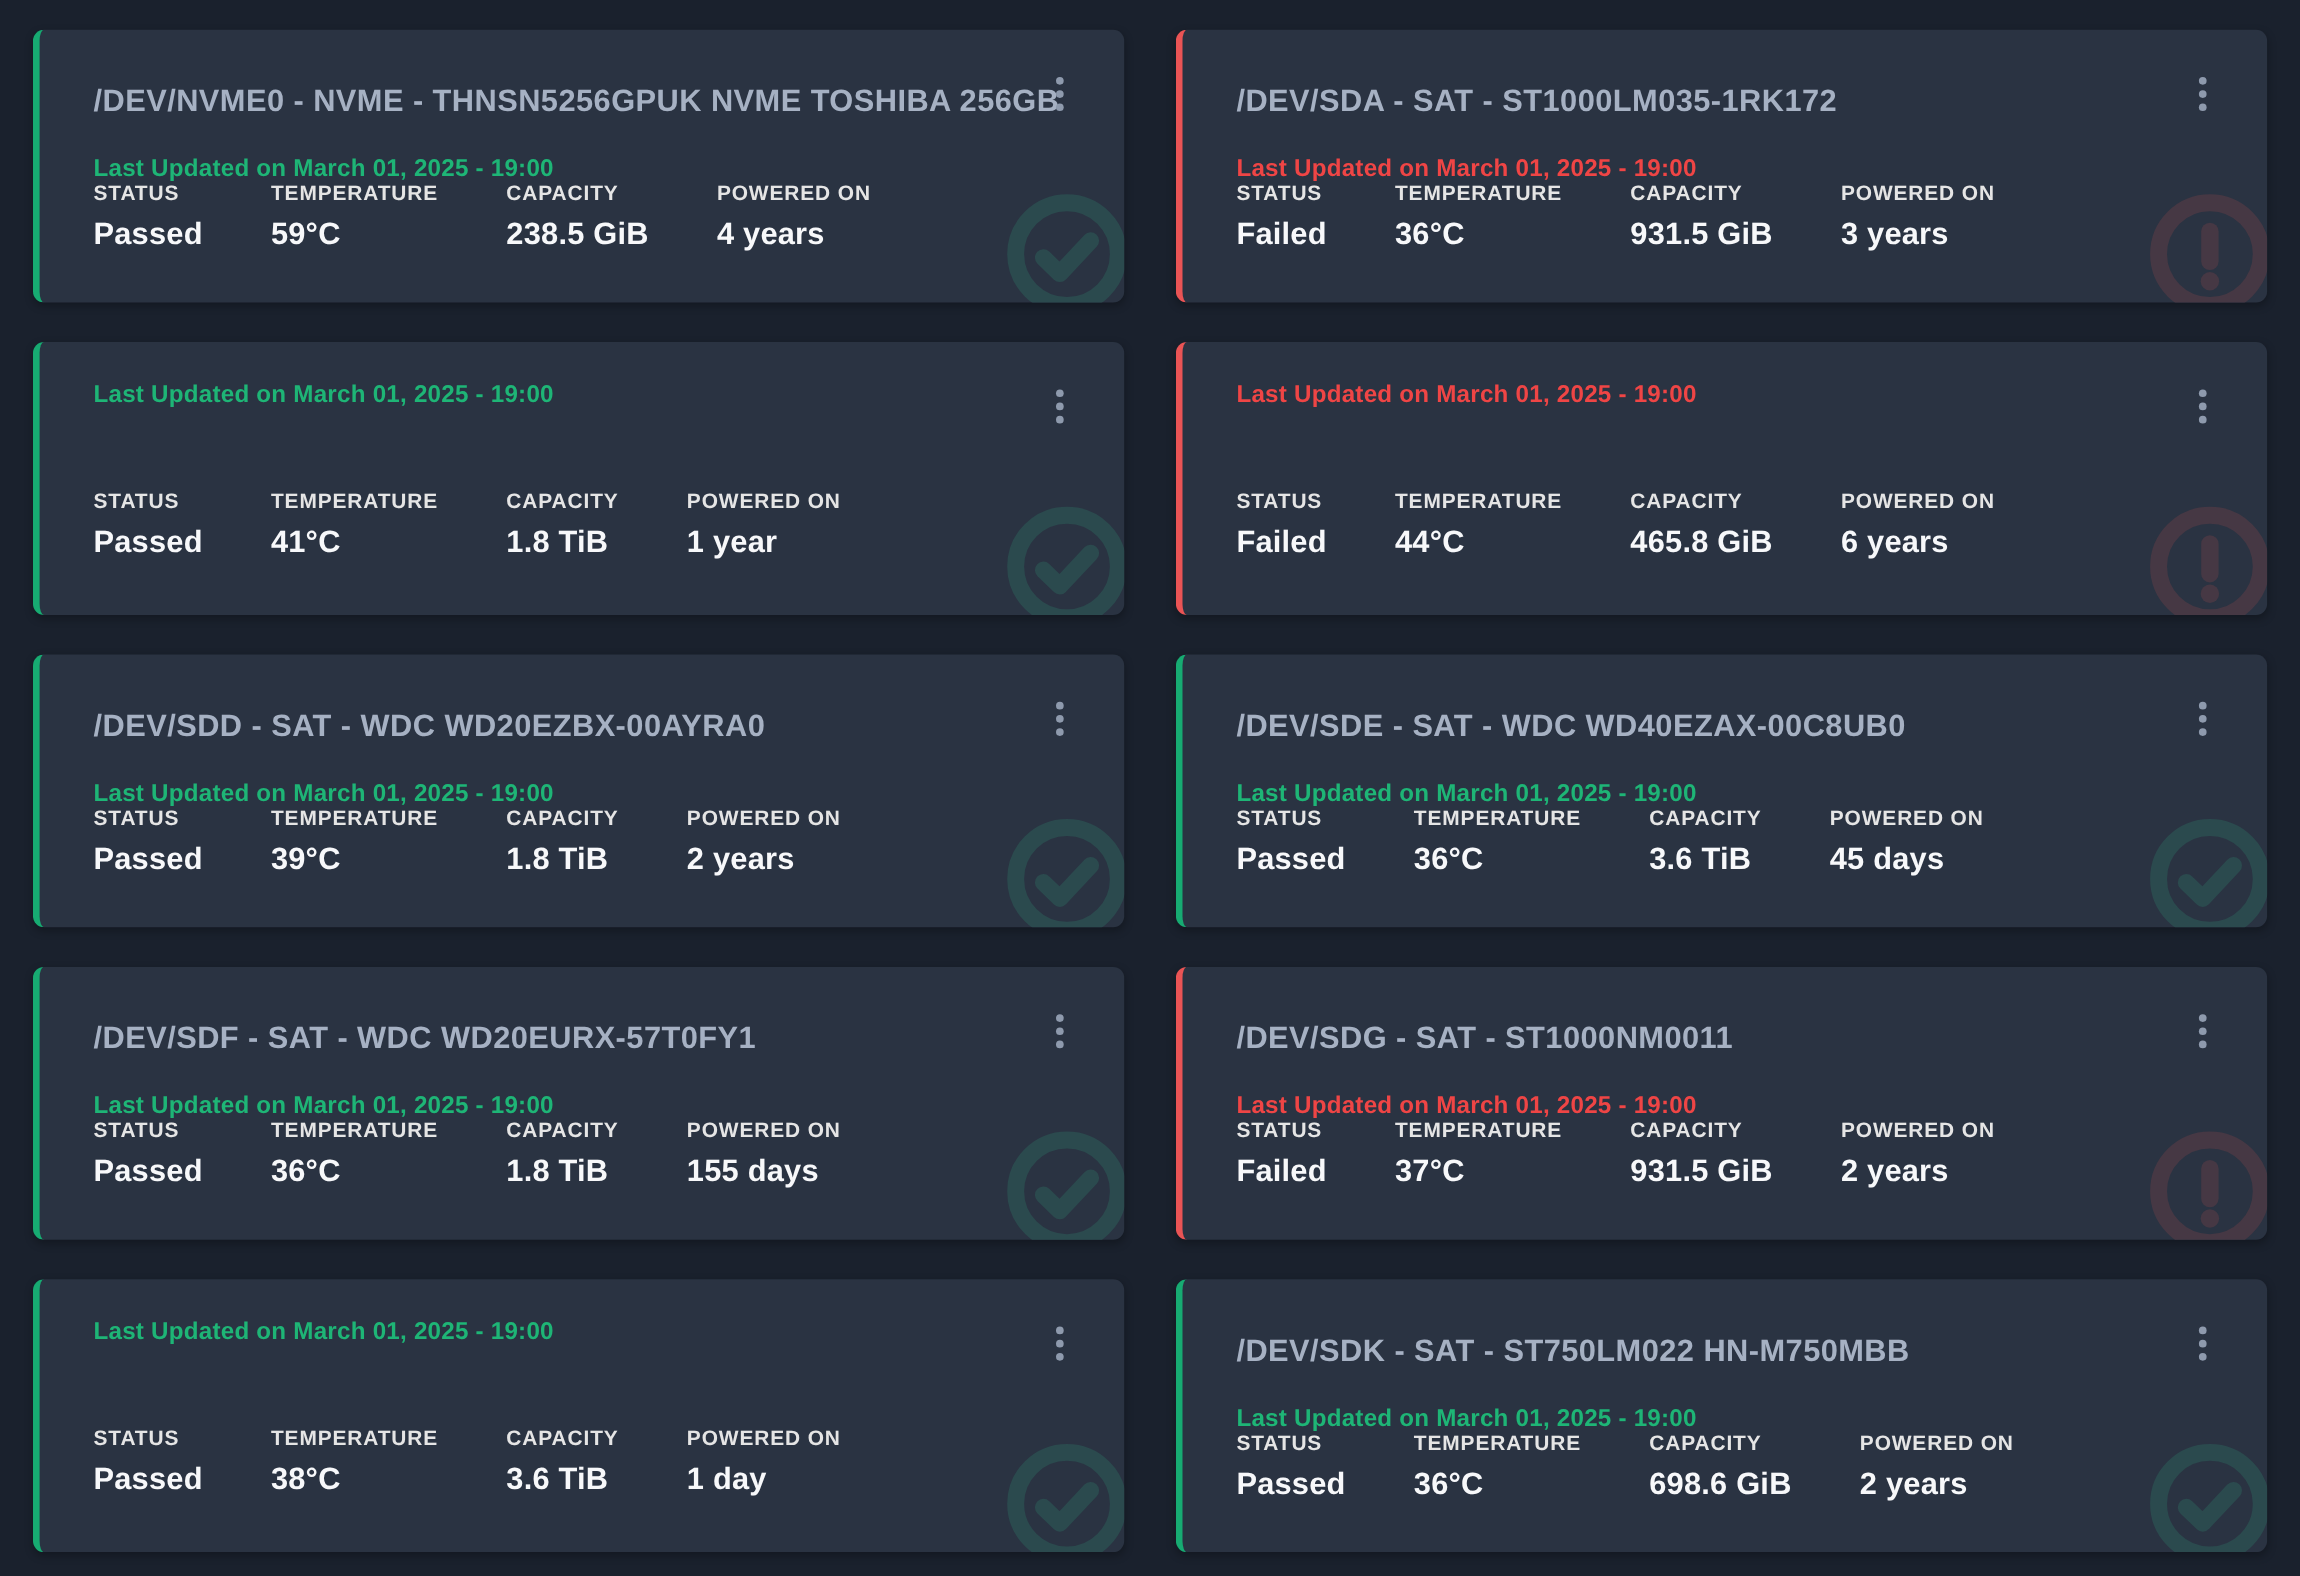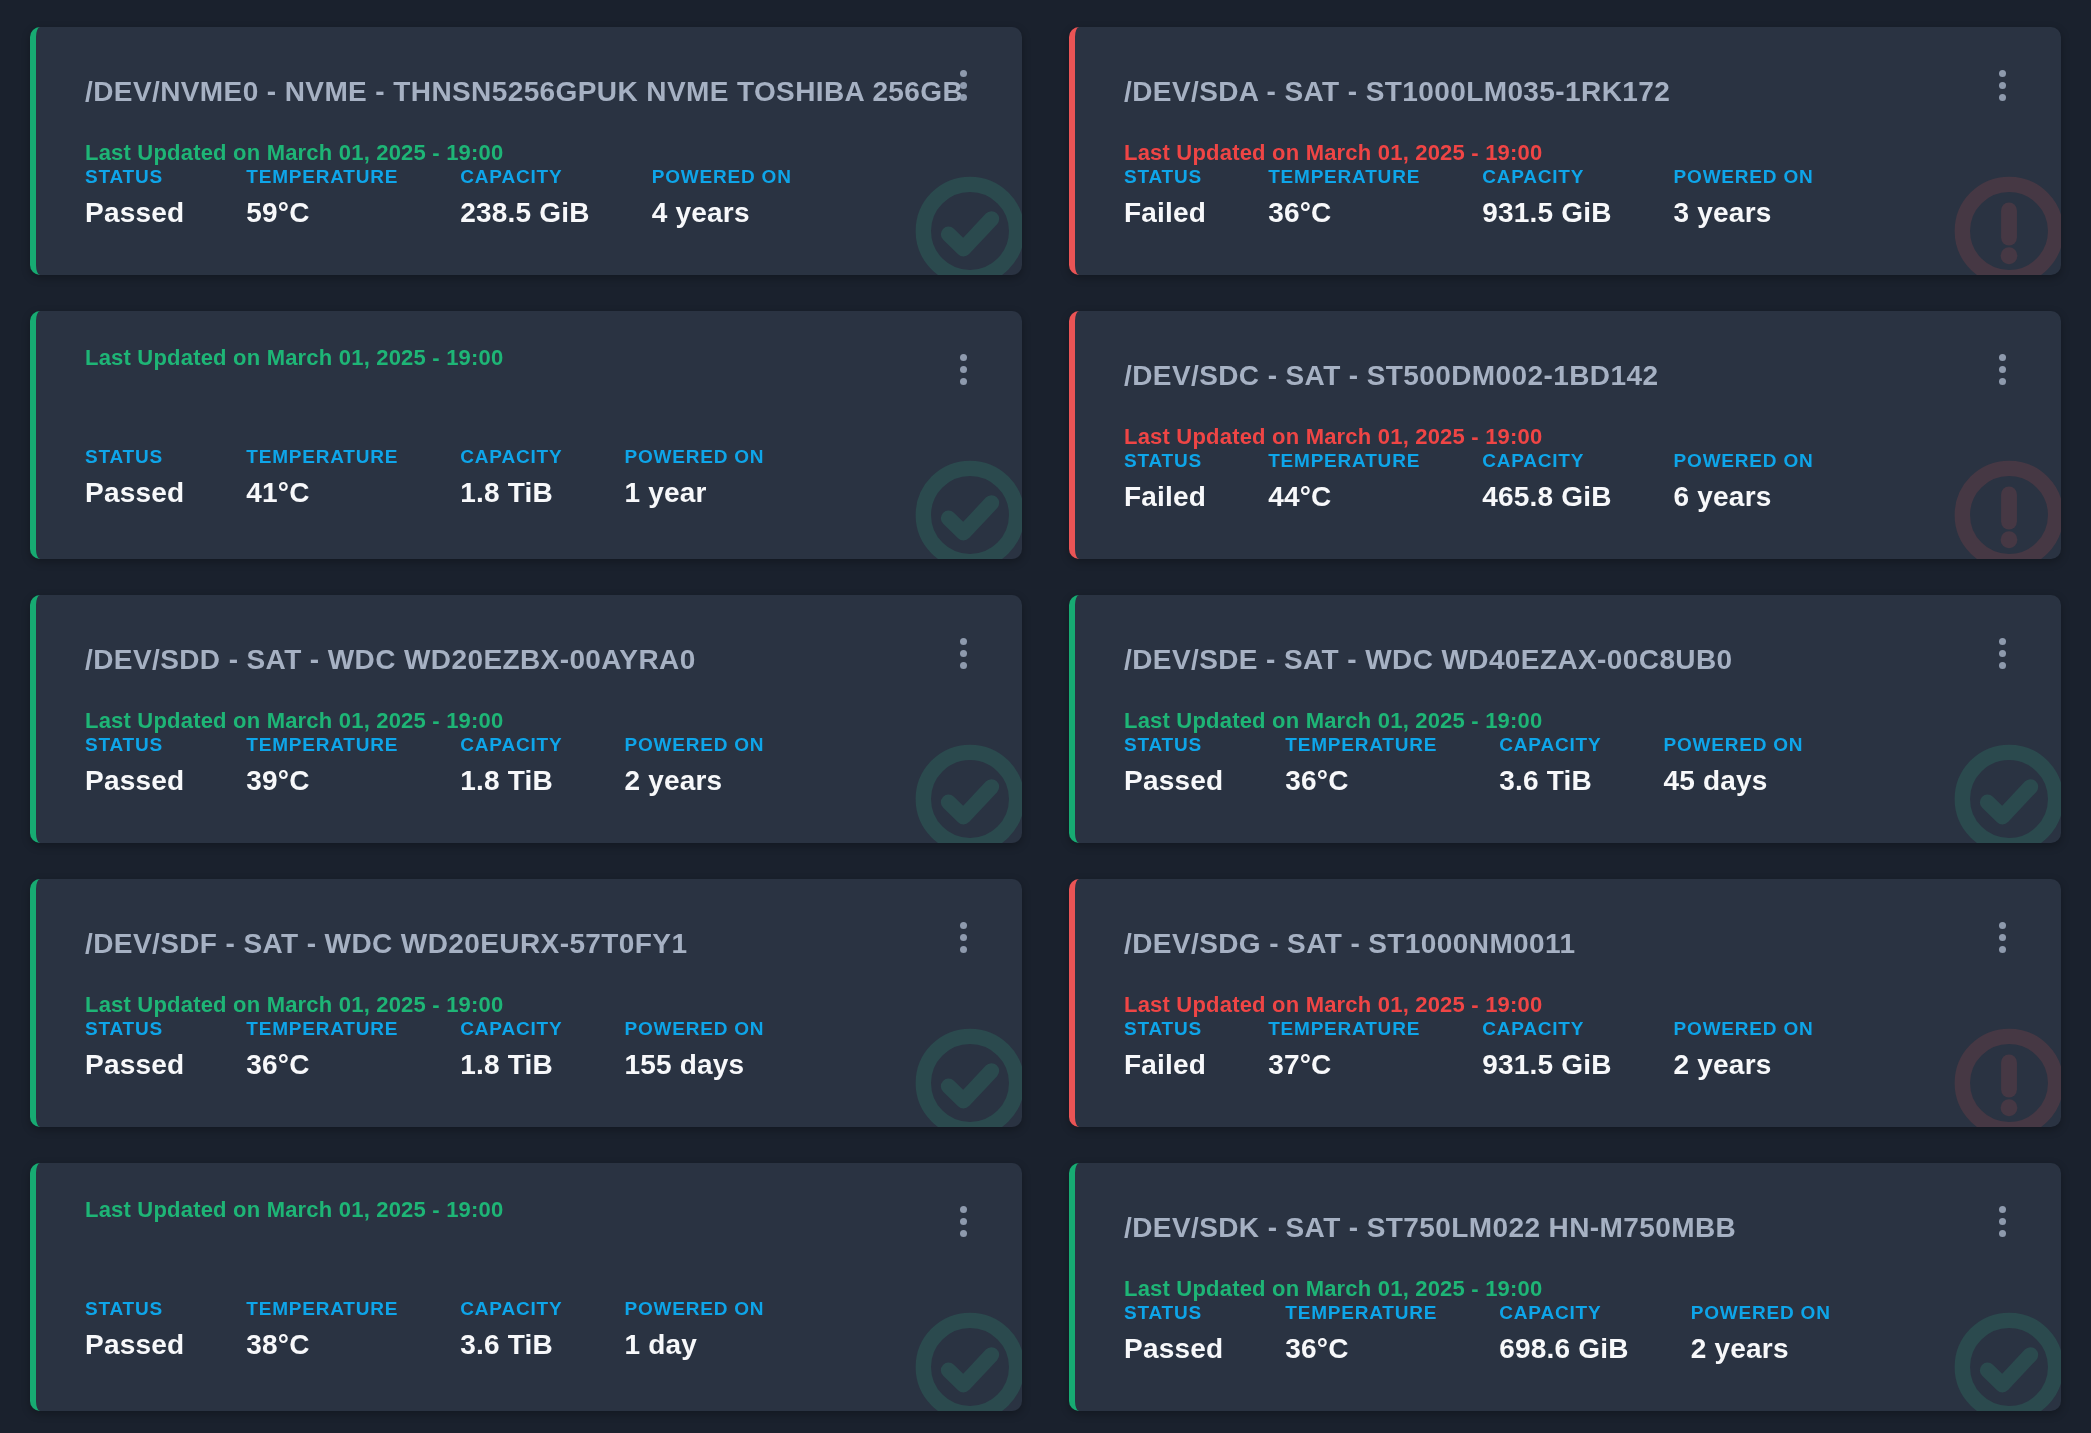--- a/index.html
+++ b/index.html
@@ -56,21 +56,21 @@
   .card.failed .card-updated { color: #ef4545; }
 
   .stats {
     margin-top: auto;
     display: flex;
     align-items: flex-start;
     gap: 62px;
   }
   .stat { min-width: 0; }
   .stat-label {
-    color: #0ea5e9;
+    color: #e5e5e5;
     font-size: 19px;
     font-weight: 700;
     letter-spacing: 0.8px;
     white-space: nowrap;
   }
   .stat-value {
     margin-top: 9px;
     color: #f7f8fa;
     font-size: 28px;
     font-weight: 700;
@@ -220,21 +220,20 @@
     </div>
 
     <svg class="watermark wm-pass" viewBox="0 0 24 24" fill="none" xmlns="http://www.w3.org/2000/svg">
       <circle cx="12" cy="12" r="10" stroke="currentColor" stroke-width="3.3"></circle>
       <path d="M7.4 12.7 L10.6 15.8 L16.6 9.4" stroke="currentColor" stroke-width="3.3" stroke-linecap="round" stroke-linejoin="round"></path>
     </svg>
 
   </section>
 
   <section class="card failed">
-    <h2 class="card-title">/DEV/SDC - SAT - ST500DM002-1BD142</h2>
     <div class="card-updated">Last Updated on March 01, 2025 - 19:00</div>
 
     <button class="kebab" type="button">
       <span class="dot"></span>
       <span class="dot"></span>
       <span class="dot"></span>
     </button>
 
     <div class="stats">
       <div class="stat">

